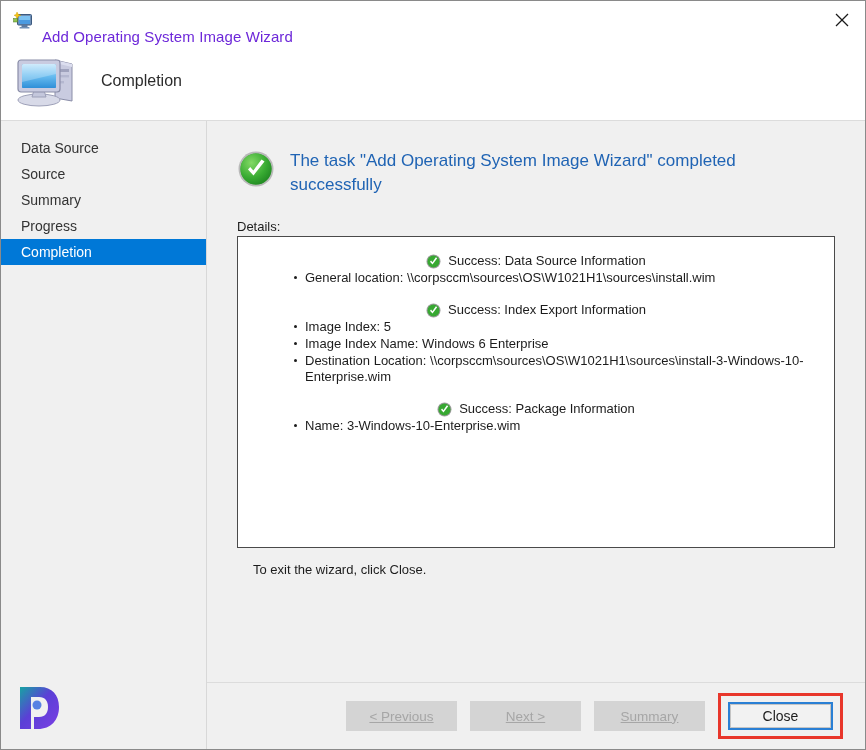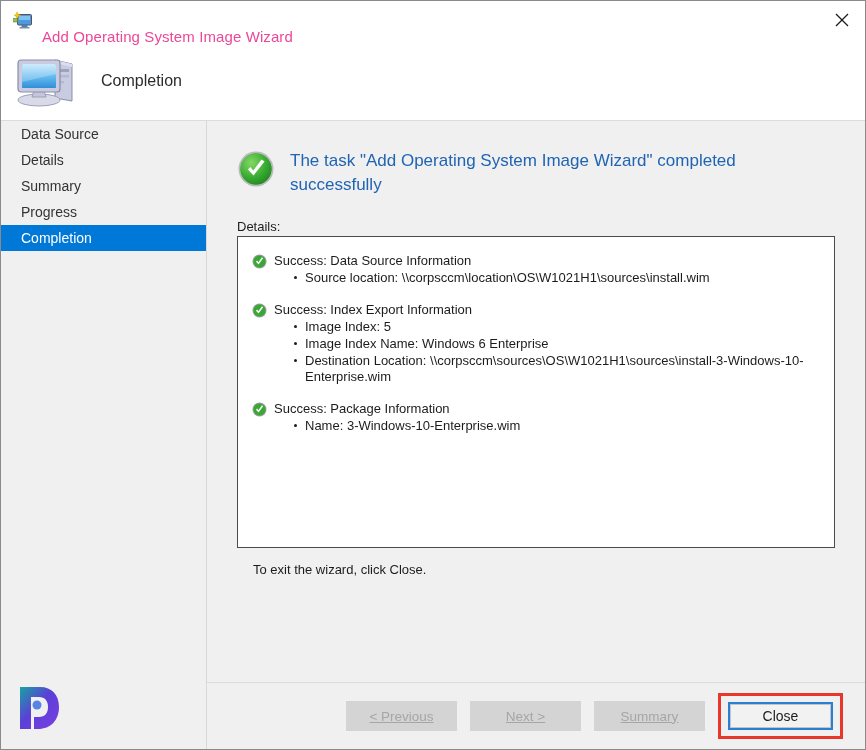--- a/index.html
+++ b/index.html
@@ -37,21 +37,21 @@
   .titlebar-icon {
     width: 20px;
     height: 18px;
     margin-left: 12px;
     margin-right: 9px;
     position: relative;
     flex: 0 0 auto;
   }
   .titlebar-title {
     font-size: 15px;
-    color: #ec4899;
+    color: #6d28d9;
     letter-spacing: 0.1px;
     white-space: nowrap;
     margin-top: 30px;
   }
   .titlebar-close {
     position: absolute;
     right: 0;
     top: 0;
     width: 46px;
     height: 38px;
@@ -89,20 +89,21 @@
     flex: 1 1 auto;
     display: flex;
     min-height: 0;
     background: #f0f0f0;
   }
 
   .sidebar {
     width: 206px;
     flex: 0 0 206px;
     background: #f0f0f0;
+    padding-top: 14px;
     box-sizing: border-box;
     border-right: 1px solid #d8d8d8;
   }
   .nav-item {
     height: 26px;
     line-height: 26px;
     padding-left: 20px;
     font-size: 14px;
     color: #333333;
     cursor: default;
@@ -165,20 +166,21 @@
   }
 
   .detail-group { margin-bottom: 16px; }
   .detail-group:last-child { margin-bottom: 10px; }
 
   .detail-head {
     display: flex;
     align-items: flex-start;
     font-size: 13px;
     color: #1c1c1c;
+    justify-content: center;
   }
   .detail-head .sm-check {
     width: 15px;
     height: 15px;
     flex: 0 0 15px;
     margin-right: 7px;
     margin-top: 1px;
   }
   .detail-bullets {
     margin: 1px 0 0 0;
@@ -340,21 +342,21 @@
         <path d="M7 12 L41 12 L41 22 L7 30 Z" fill="#ffffff" opacity="0.25"></path>
       </svg>
     </span>
     <span class="header-title">Completion</span>
   </div>
 
   <div class="body">
 
     <div class="sidebar sidebar-wrap">
       <div class="nav-item">Data Source</div>
-      <div class="nav-item">Details</div>
+      <div class="nav-item">Source</div>
       <div class="nav-item">Summary</div>
       <div class="nav-item">Progress</div>
       <div class="nav-item selected">Completion</div>
 
       <span class="watermark">
         <svg width="52" height="52" viewBox="0 0 52 52">
           <defs>
             <linearGradient id="lg" x1="0" y1="0" x2="1" y2="1">
               <stop offset="0" stop-color="#17a3a3"></stop>
               <stop offset="0.45" stop-color="#5b3fd6"></stop>
@@ -396,21 +398,21 @@
               <span class="sm-check">
                 <svg width="15" height="15" viewBox="0 0 15 15">
                   <circle cx="7.5" cy="7.5" r="7" fill="#9c9c9c"></circle>
                   <circle cx="7.5" cy="7.5" r="6" fill="#37a832"></circle>
                   <path d="M4 7.8 L6.5 10.6 L11.2 4.2 L9.9 3.2 L6.4 8.2 L5.1 6.6 Z" fill="#ffffff"></path>
                 </svg>
               </span>
               <span>Success: Data Source Information</span>
             </div>
             <ul class="detail-bullets">
-              <li>Source location: \\corpsccm\location\OS\W1021H1\sources\install.wim</li>
+              <li>General location: \\corpsccm\sources\OS\W1021H1\sources\install.wim</li>
             </ul>
           </div>
 
           <div class="detail-group">
             <div class="detail-head">
               <span class="sm-check">
                 <svg width="15" height="15" viewBox="0 0 15 15">
                   <circle cx="7.5" cy="7.5" r="7" fill="#9c9c9c"></circle>
                   <circle cx="7.5" cy="7.5" r="6" fill="#37a832"></circle>
                   <path d="M4 7.8 L6.5 10.6 L11.2 4.2 L9.9 3.2 L6.4 8.2 L5.1 6.6 Z" fill="#ffffff"></path>

